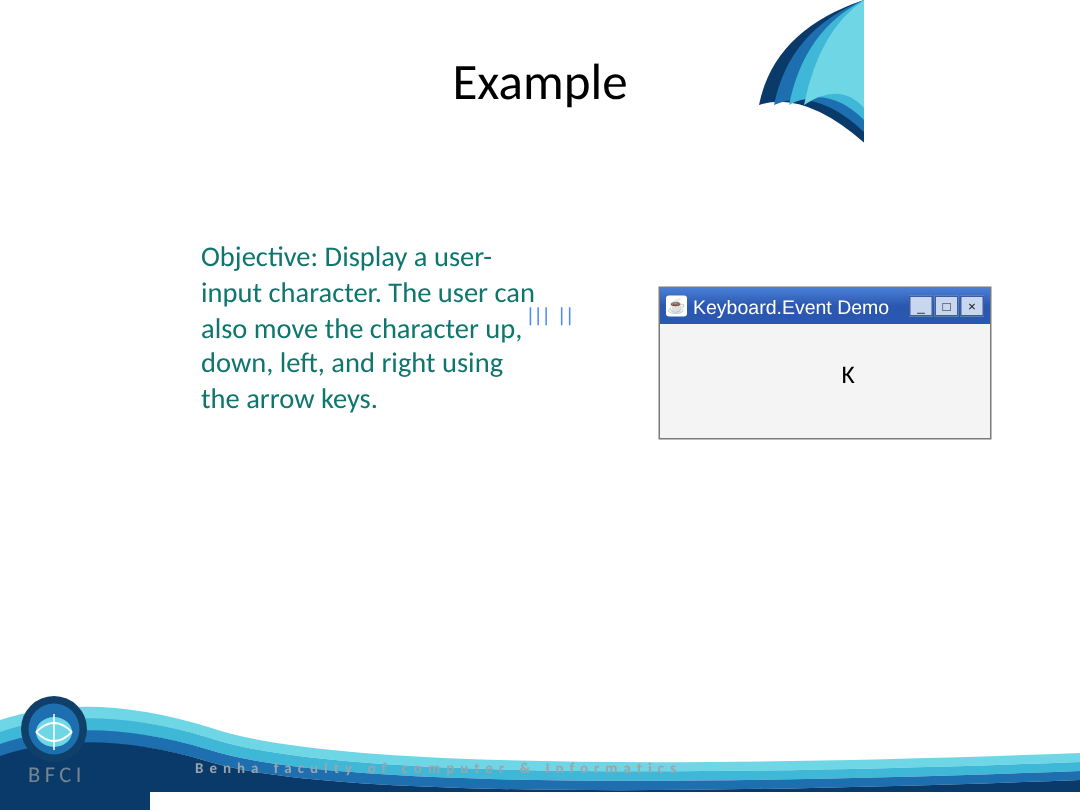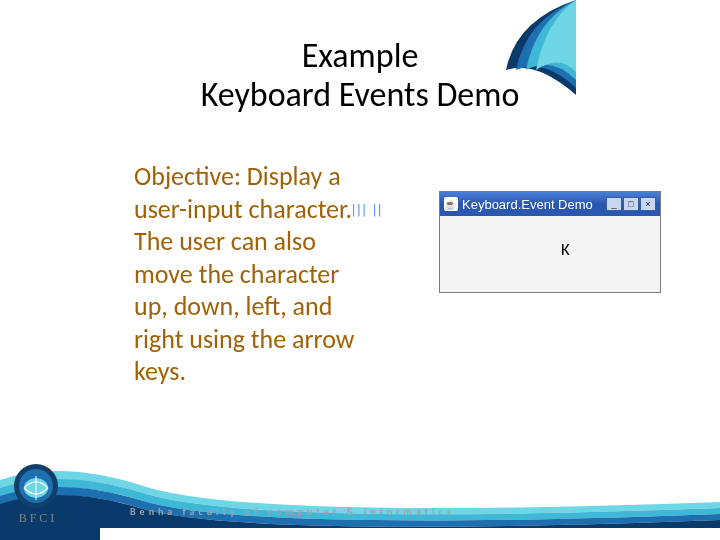--- a/index.html
+++ b/index.html
@@ -28,22 +28,22 @@
     color: #000;
     font-size: 34px;
     line-height: 1.15;
     font-weight: 400;
   }
   .body-text {
     position: absolute;
     top: 160px;
     left: 134px;
     width: 230px;
-    color: #a16207;
-    font-size: 26px;
+    color: #0f766e;
+    font-size: 19px;
     line-height: 1.25;
   }
   .app-window {
     position: absolute;
     top: 192px;
     left: 440px;
     width: 220px;
     height: 100px;
     box-shadow: 0 0 0 1px #7a7a7a;
     background: #ececec;
@@ -128,24 +128,23 @@
     width: 48px;
     height: 48px;
     pointer-events: none;
   }
   .bfci-label {
     position: absolute;
     left: 10px;
     bottom: 14px;
     width: 56px;
     text-align: center;
-    font-size: 12px;
+    font-size: 15px;
     letter-spacing: 3px;
     color: #77858f;
-    font-family: Liberation Serif, serif;
   }
   .footer-text {
     position: absolute;
     left: 130px;
     bottom: 22px;
     font-size: 10px;
     letter-spacing: 4px;
     color: #9aa4ac;
     white-space: nowrap;
     font-weight: bold;
@@ -160,21 +159,20 @@
     <svg width="100" height="120" viewBox="0 0 100 120">
       <path d="M100 0 Q40 20 30 70 Q60 60 100 95 Z" fill="#0a3a6a"></path>
       <path d="M100 0 Q50 20 40 70 Q68 58 100 88 Z" fill="#1e6fb0"></path>
       <path d="M100 0 Q60 20 50 70 Q76 56 100 80 Z" fill="#3fb7d6"></path>
       <path d="M100 0 Q70 20 60 70 Q84 54 100 72 Z" fill="#6fd6e6"></path>
     </svg>
   </div>
 
   <div class="title">
     <span>Example</span><br>
-    <span>Keyboard Events Demo</span>
   </div>
 
   <div class="body-text">Objective: Display a user-input character. The user can also move the character up, down, left, and right using the arrow keys.</div>
 
   <div class="select-mark">|||
 ||</div>
 
   <div class="app-window">
     <div class="titlebar">
       <div class="java-icon">

